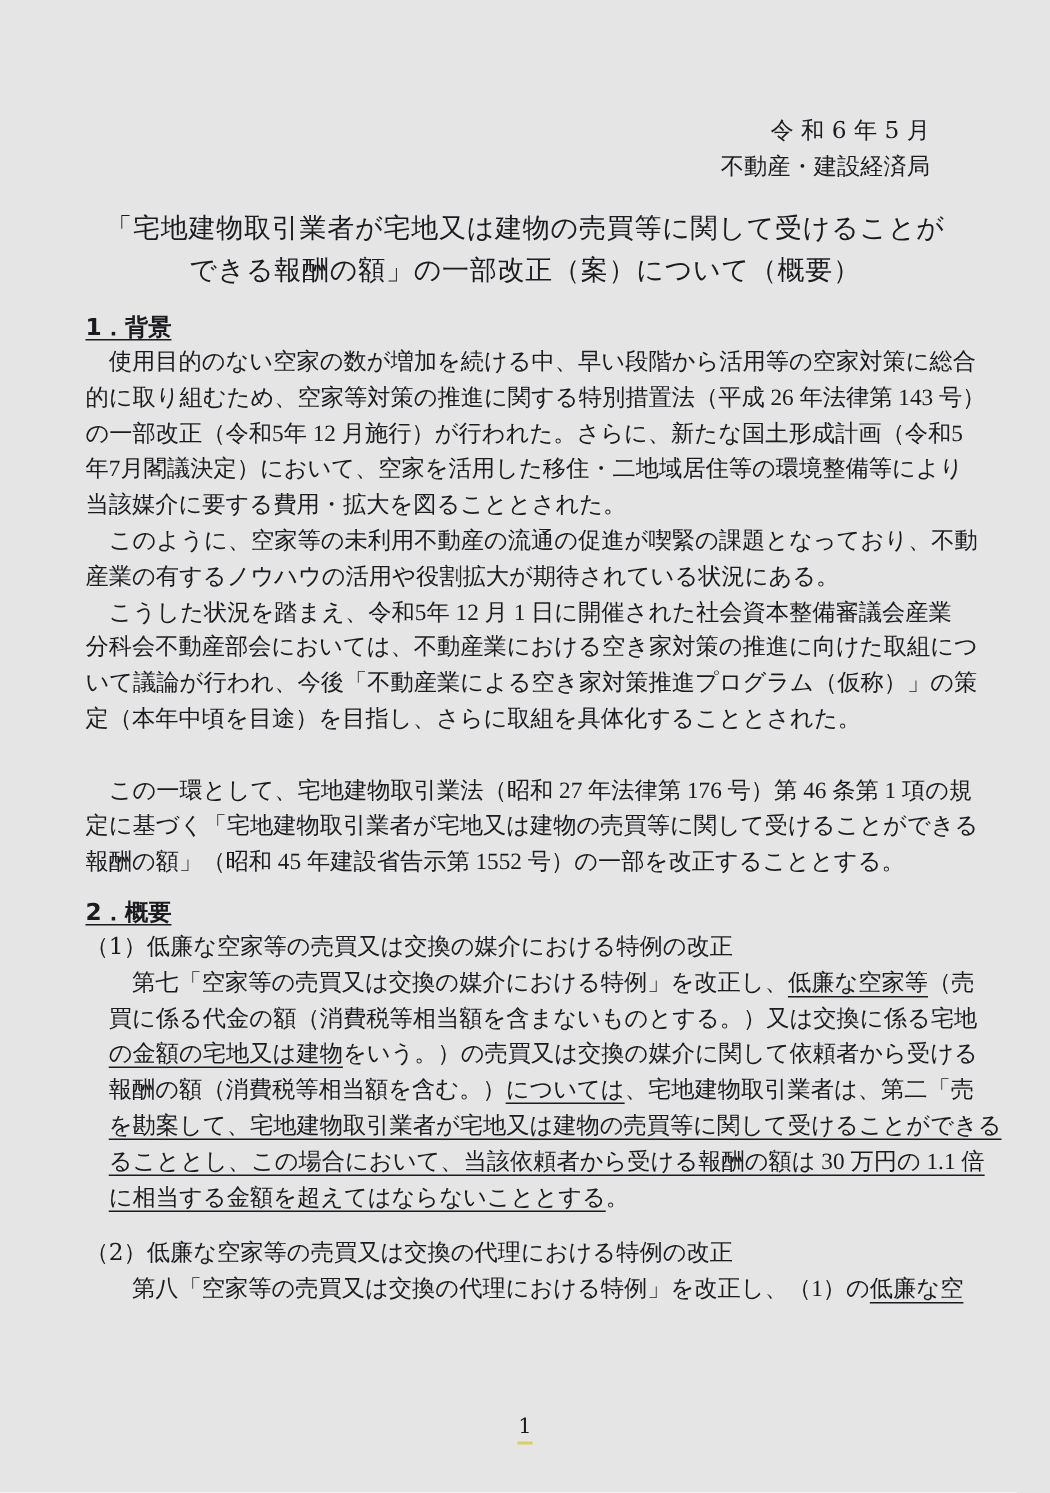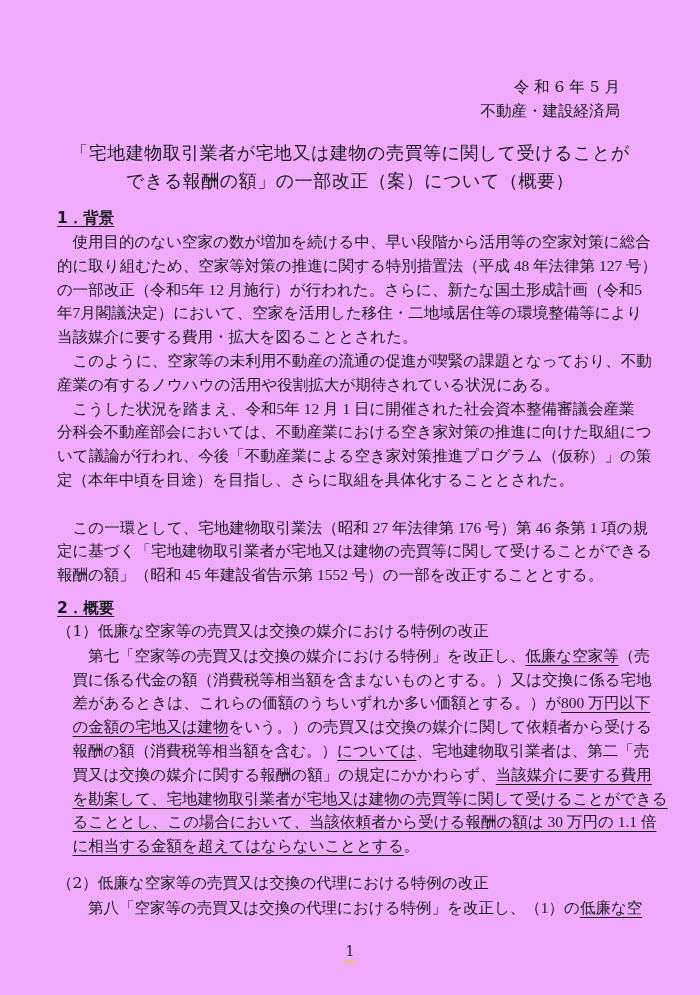--- a/index.html
+++ b/index.html
@@ -5,21 +5,21 @@
   html, body {
     margin: 0; padding: 0;
     background: #ffffff;
     overflow: hidden;
   }
   .page {
     position: relative;
     width: 700px; height: 995px;
     box-sizing: border-box;
     padding: 76px 55px 0 57px;
-    background: #f0abfc;
+    background: #e5e5e5;
     color: #1b1b1f;
     font-family: "DejaVu Serif", "Liberation Serif", serif;
   }
   .header {
     text-align: right;
     margin-right: 25px;
     font-size: 15.5px;
     line-height: 23.5px;
   }
   .title {
@@ -88,21 +88,21 @@
   </div>
 
   <h1 class="title">
     <span class="tl">「宅地建物取引業者が宅地又は建物の売買等に関して受けることが</span>
     <span class="tl">できる報酬の額」の一部改正（案）について（概要）</span>
   </h1>
 
   <div class="sec-heading">1．背景</div>
   <div class="body-block">
       <div class="tline" style="padding-left: 1em;"><span>使用目的のない空家の数が増加を続ける中、早い段階から活用等の空家対策に総合</span></div>
-      <div class="tline"><span>的に取り組むため、空家等対策の推進に関する特別措置法（平成 48 年法律第 127 号）</span></div>
+      <div class="tline"><span>的に取り組むため、空家等対策の推進に関する特別措置法（平成 26 年法律第 143 号）</span></div>
       <div class="tline"><span>の一部改正（令和5年 12 月施行）が行われた。さらに、新たな国土形成計画（令和5</span></div>
       <div class="tline"><span>年7月閣議決定）において、空家を活用した移住・二地域居住等の環境整備等により</span></div>
       <div class="tline"><span>当該媒介に要する費用・拡大を図ることとされた。</span></div>
       <div class="tline" style="padding-left: 1em;"><span>このように、空家等の未利用不動産の流通の促進が喫緊の課題となっており、不動</span></div>
       <div class="tline"><span>産業の有するノウハウの活用や役割拡大が期待されている状況にある。</span></div>
       <div class="tline" style="padding-left: 1em;"><span>こうした状況を踏まえ、令和5年 12 月 1 日に開催された社会資本整備審議会産業</span></div>
       <div class="tline"><span>分科会不動産部会においては、不動産業における空き家対策の推進に向けた取組につ</span></div>
       <div class="tline"><span>いて議論が行われ、今後「不動産業による空き家対策推進プログラム（仮称）」の策</span></div>
       <div class="tline"><span>定（本年中頃を目途）を目指し、さらに取組を具体化することとされた。</span></div>
     </div>
@@ -111,24 +111,22 @@
       <div class="tline" style="padding-left: 1em;"><span>この一環として、宅地建物取引業法（昭和 27 年法律第 176 号）第 46 条第 1 項の規</span></div>
       <div class="tline"><span>定に基づく「宅地建物取引業者が宅地又は建物の売買等に関して受けることができる</span></div>
       <div class="tline"><span>報酬の額」（昭和 45 年建設省告示第 1552 号）の一部を改正することとする。</span></div>
     </div>
 
   <div class="sec-heading sec2">2．概要</div>
   <div class="item-heading">（1）低廉な空家等の売買又は交換の媒介における特例の改正</div>
   <div class="body-block">
       <div class="tline" style="padding-left: 2em;"><span>第七「空家等の売買又は交換の媒介における特例」を改正し、</span><span class="u">低廉な空家等</span><span>（売</span></div>
       <div class="tline" style="padding-left: 1em;"><span>買に係る代金の額（消費税等相当額を含まないものとする。）又は交換に係る宅地</span></div>
-      <div class="tline" style="padding-left: 1em;"><span>差があるときは、これらの価額のうちいずれか多い価額とする。）が</span><span class="u">800 万円以下</span></div>
       <div class="tline" style="padding-left: 1em;"><span class="u">の金額の宅地又は建物</span><span>をいう。）の売買又は交換の媒介に関して依頼者から受ける</span></div>
       <div class="tline" style="padding-left: 1em;"><span>報酬の額（消費税等相当額を含む。）</span><span class="u">については</span><span>、宅地建物取引業者は、第二「売</span></div>
-      <div class="tline" style="padding-left: 1em;"><span>買又は交換の媒介に関する報酬の額」の規定にかかわらず、</span><span class="u">当該媒介に要する費用</span></div>
       <div class="tline" style="padding-left: 1em;"><span class="u">を勘案して、宅地建物取引業者が宅地又は建物の売買等に関して受けることができる</span></div>
       <div class="tline" style="padding-left: 1em;"><span class="u">ることとし、この場合において、当該依頼者から受ける報酬の額は 30 万円の 1.1 倍</span></div>
       <div class="tline" style="padding-left: 1em;"><span class="u">に相当する金額を超えてはならないこととする</span><span>。</span></div>
     </div>
 
   <div class="item-heading gap-before">（2）低廉な空家等の売買又は交換の代理における特例の改正</div>
   <div class="body-block">
       <div class="tline" style="padding-left: 2em;"><span>第八「空家等の売買又は交換の代理における特例」を改正し、（1）の</span><span class="u">低廉な空</span></div>
     </div>
 

